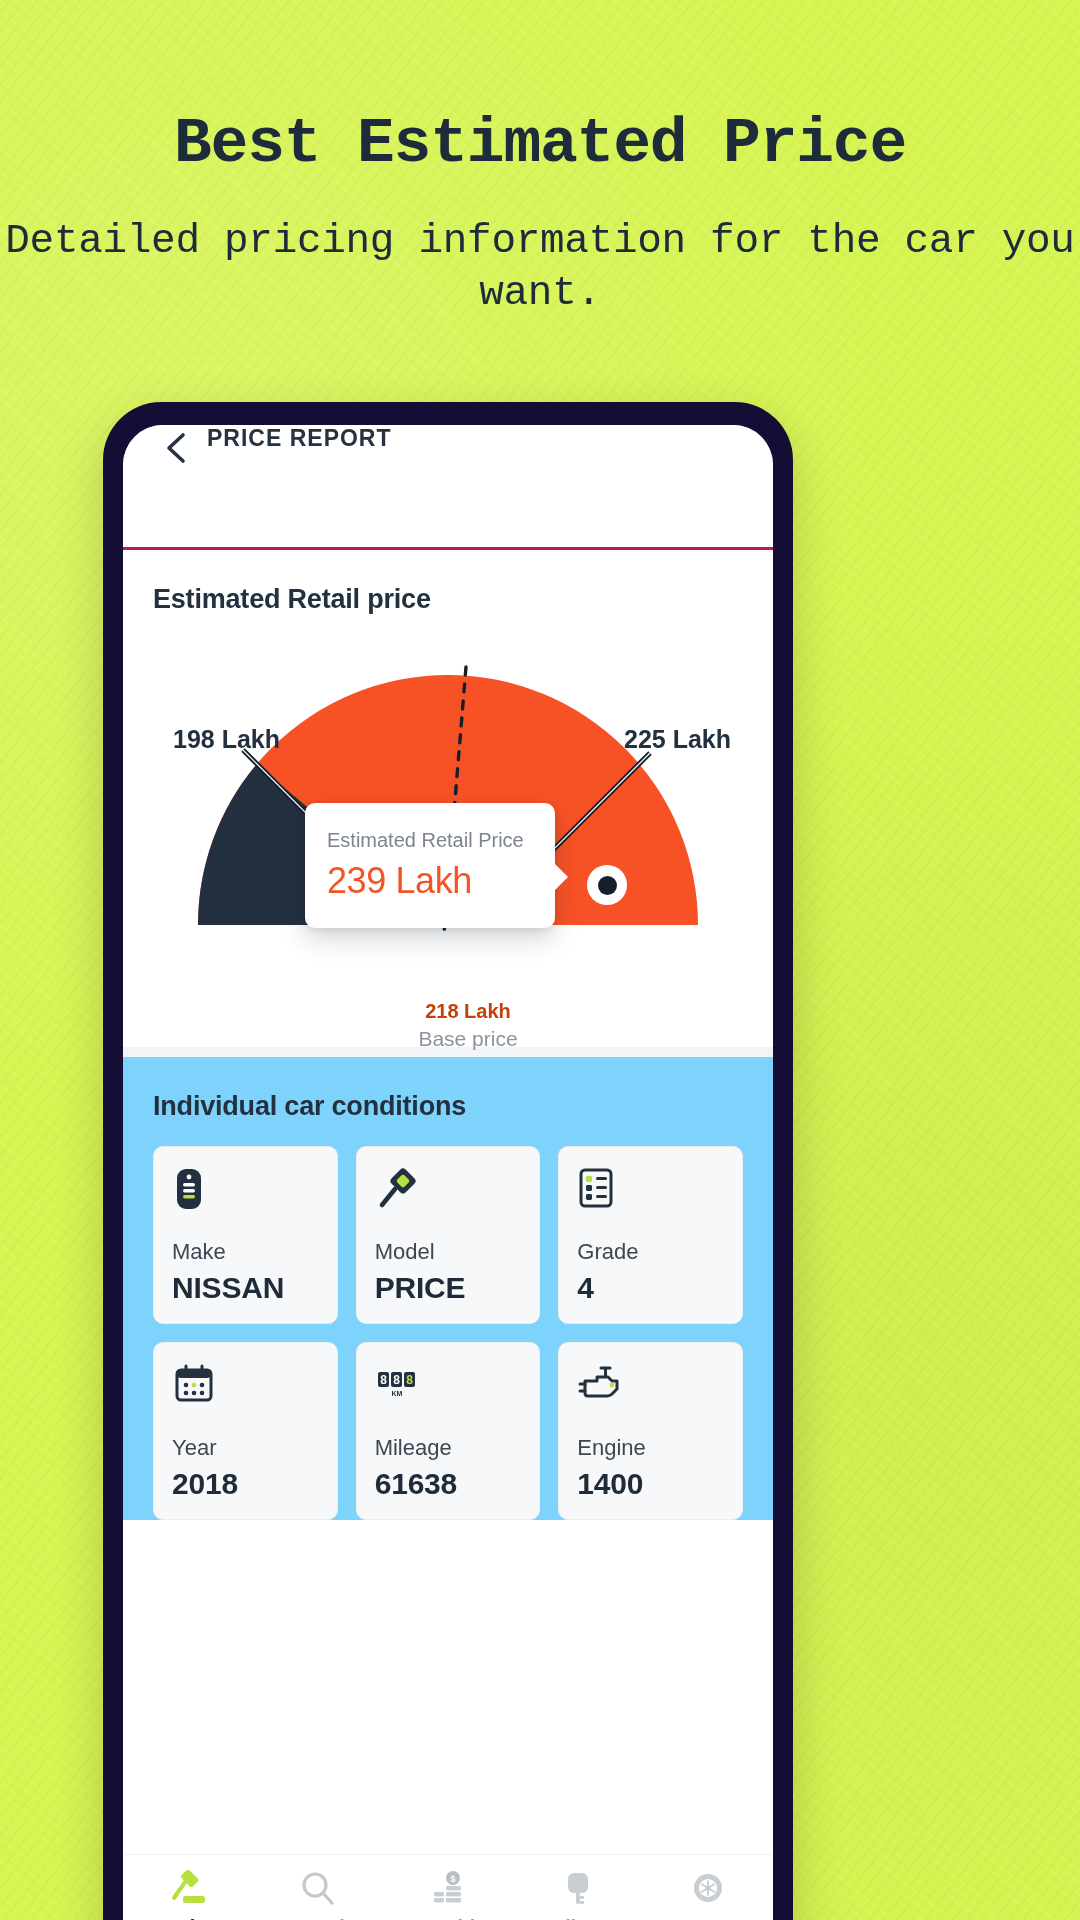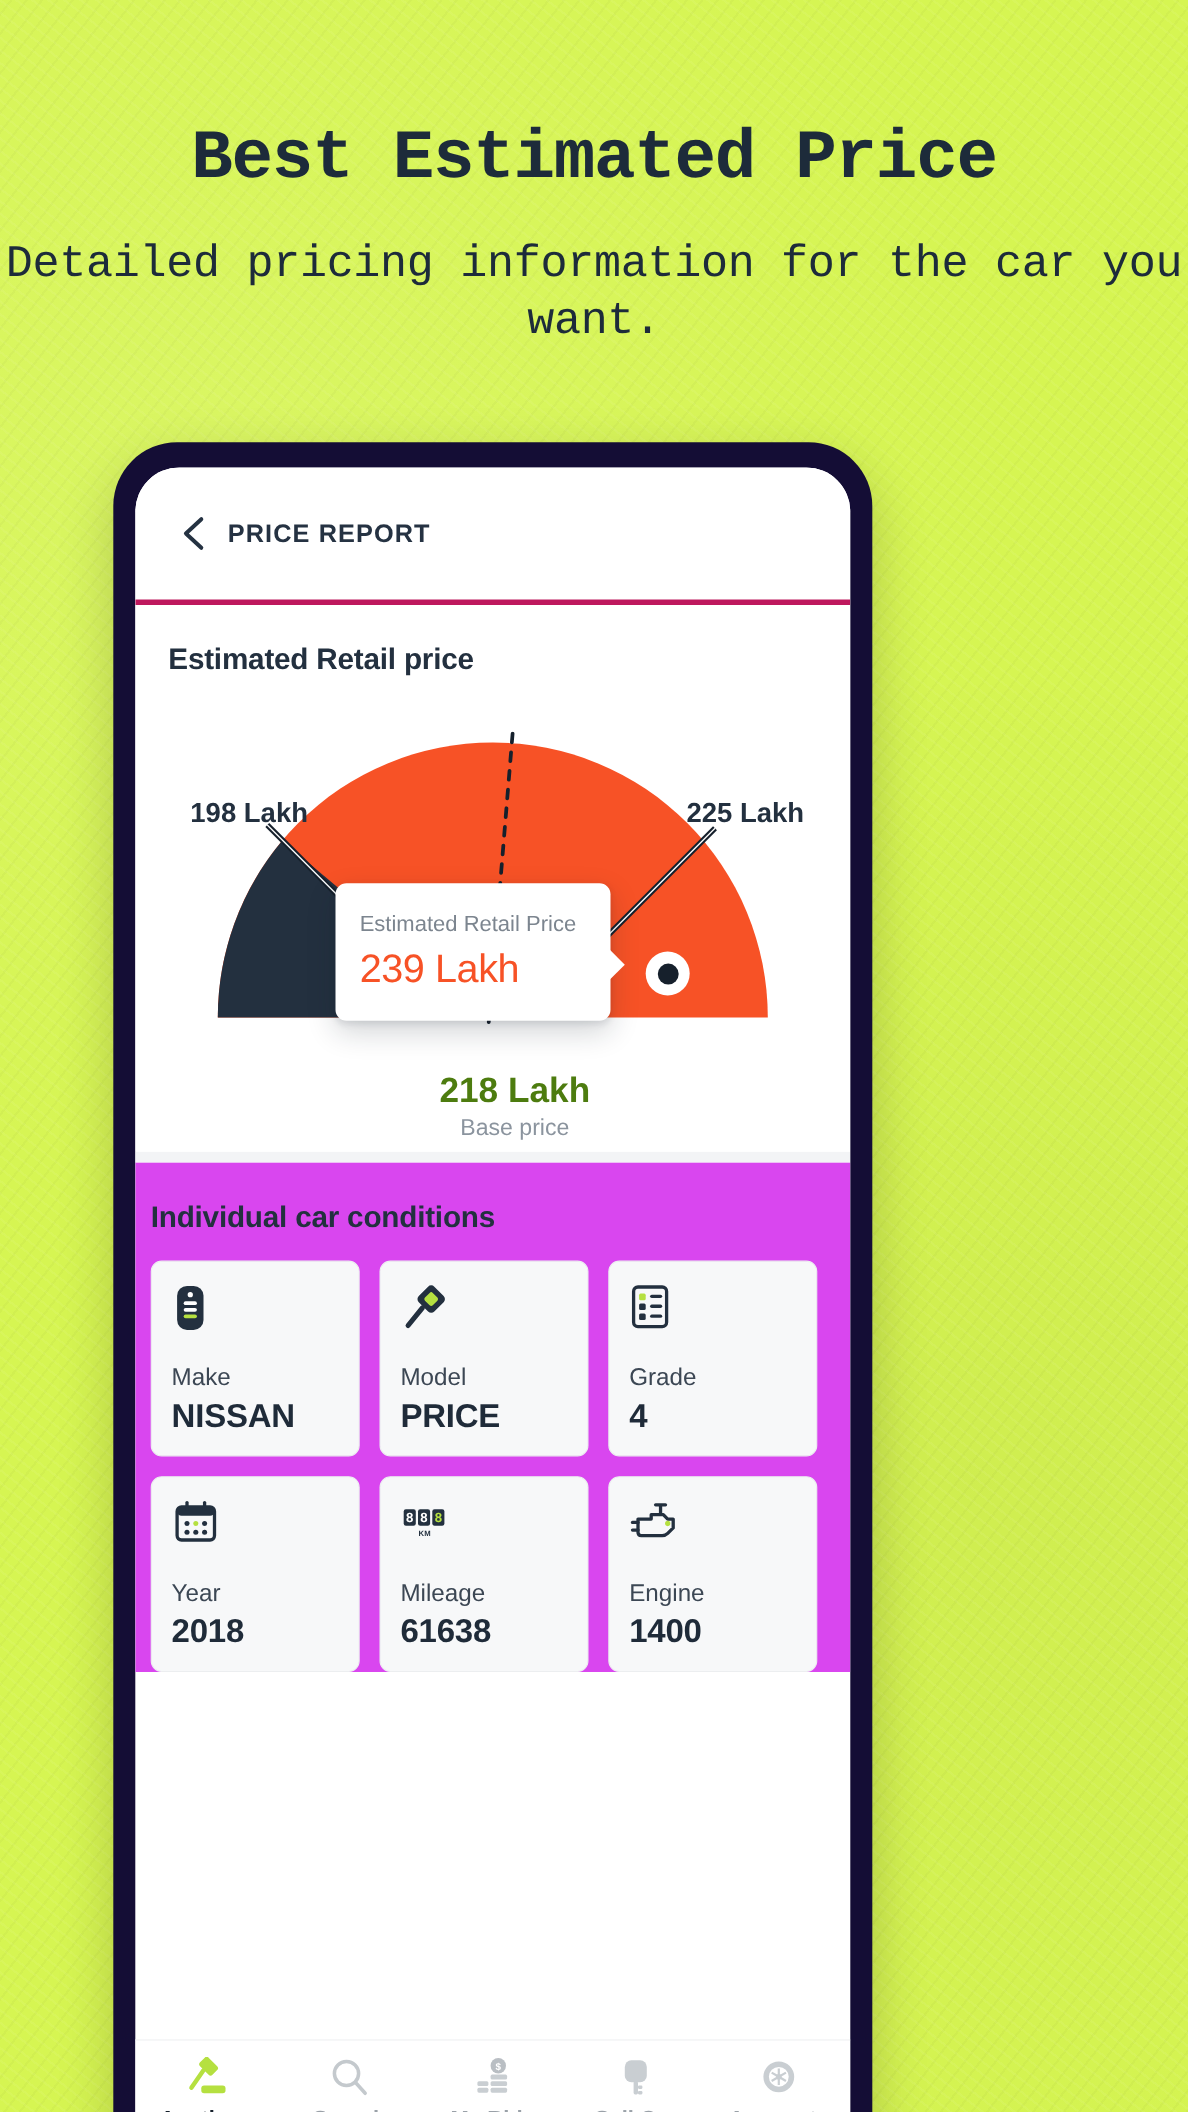--- a/index.html
+++ b/index.html
@@ -45,23 +45,23 @@
   #screen{
     position:absolute; left:20px; top:23px;
     width:650px; height:1537px;
     background:#ffffff;
     border-radius:40px 40px 0 0;
     overflow:hidden;
   }
 
   
   #appbar{
-    height:125px; display:flex; align-items:center;
+    height:125px; display:flex; 
     padding:0 0 0 30px; background:#fff;
-    border-bottom:5px solid #be185d;
+    border-bottom:3px solid #be185d;
   }
   #back-button{
     width:46px; height:46px; display:flex; align-items:center; justify-content:center;
     cursor:pointer;
   }
   #back-button svg{ display:block; }
   #appbar-title{
     margin-left:8px;
     font-size:23px; font-weight:bold; letter-spacing:1.0px; color:#253242;
   }
@@ -78,21 +78,21 @@
     position:absolute; font-size:25px; font-weight:bold; color:#23303f;
     white-space:nowrap;
   }
   #gauge-label-min{ left:20px;  top:88px; }
   #gauge-label-max{ right:12px; top:88px; }
 
   #gauge-base{
     position:absolute; left:0; right:0; top:336px; text-align:center;
     padding-left:40px;
   }
-  #gauge-base-value{ font-size:32px; font-weight:bold; color:#4d7c0f; }
+  #gauge-base-value{ font-size:20px; font-weight:bold; color:#c2410c;margin-top:27px; }
   #gauge-base-label{ font-size:21px; color:#8b949e; margin-top:4px; }
 
   
   #gauge-tooltip{
     position:absolute; left:152px; top:166px;
     width:250px; padding:26px 18px 26px 22px;
     background:#ffffff; border-radius:10px;
     box-shadow: 0 10px 26px rgba(20,30,45,0.19), 0 2px 6px rgba(20,30,45,0.10);
     z-index:5;
   }
@@ -110,21 +110,21 @@
     position:absolute; left:434px; top:228px;
     width:40px; height:40px; border-radius:50%;
     background:#ffffff; z-index:6;
     display:flex; align-items:center; justify-content:center;
   }
   #gauge-pointer i{ width:19px; height:19px; border-radius:50%; background:#16202c; display:block; }
 
   #section-divider{ height:10px; background:#f3f4f6; }
 
   
-  #conditions{ padding:34px 30px 0 14px; background:#d946ef; }
+  #conditions{ padding:34px 30px 0 30px; background:#7dd3fc; }
   #conditions-title{ font-size:27px; font-weight:bold; color:#23303f; letter-spacing:-0.2px; }
   #cond-grid{
     margin-top:24px;
     display:grid; grid-template-columns:repeat(3,1fr); gap:18px;
   }
   .cond-card{
     background:#f7f8f9; border:1px solid #eceef0; border-radius:10px;
     height:178px; padding:20px 18px 18px 18px;
     display:flex; flex-direction:column; justify-content:space-between;
   }

